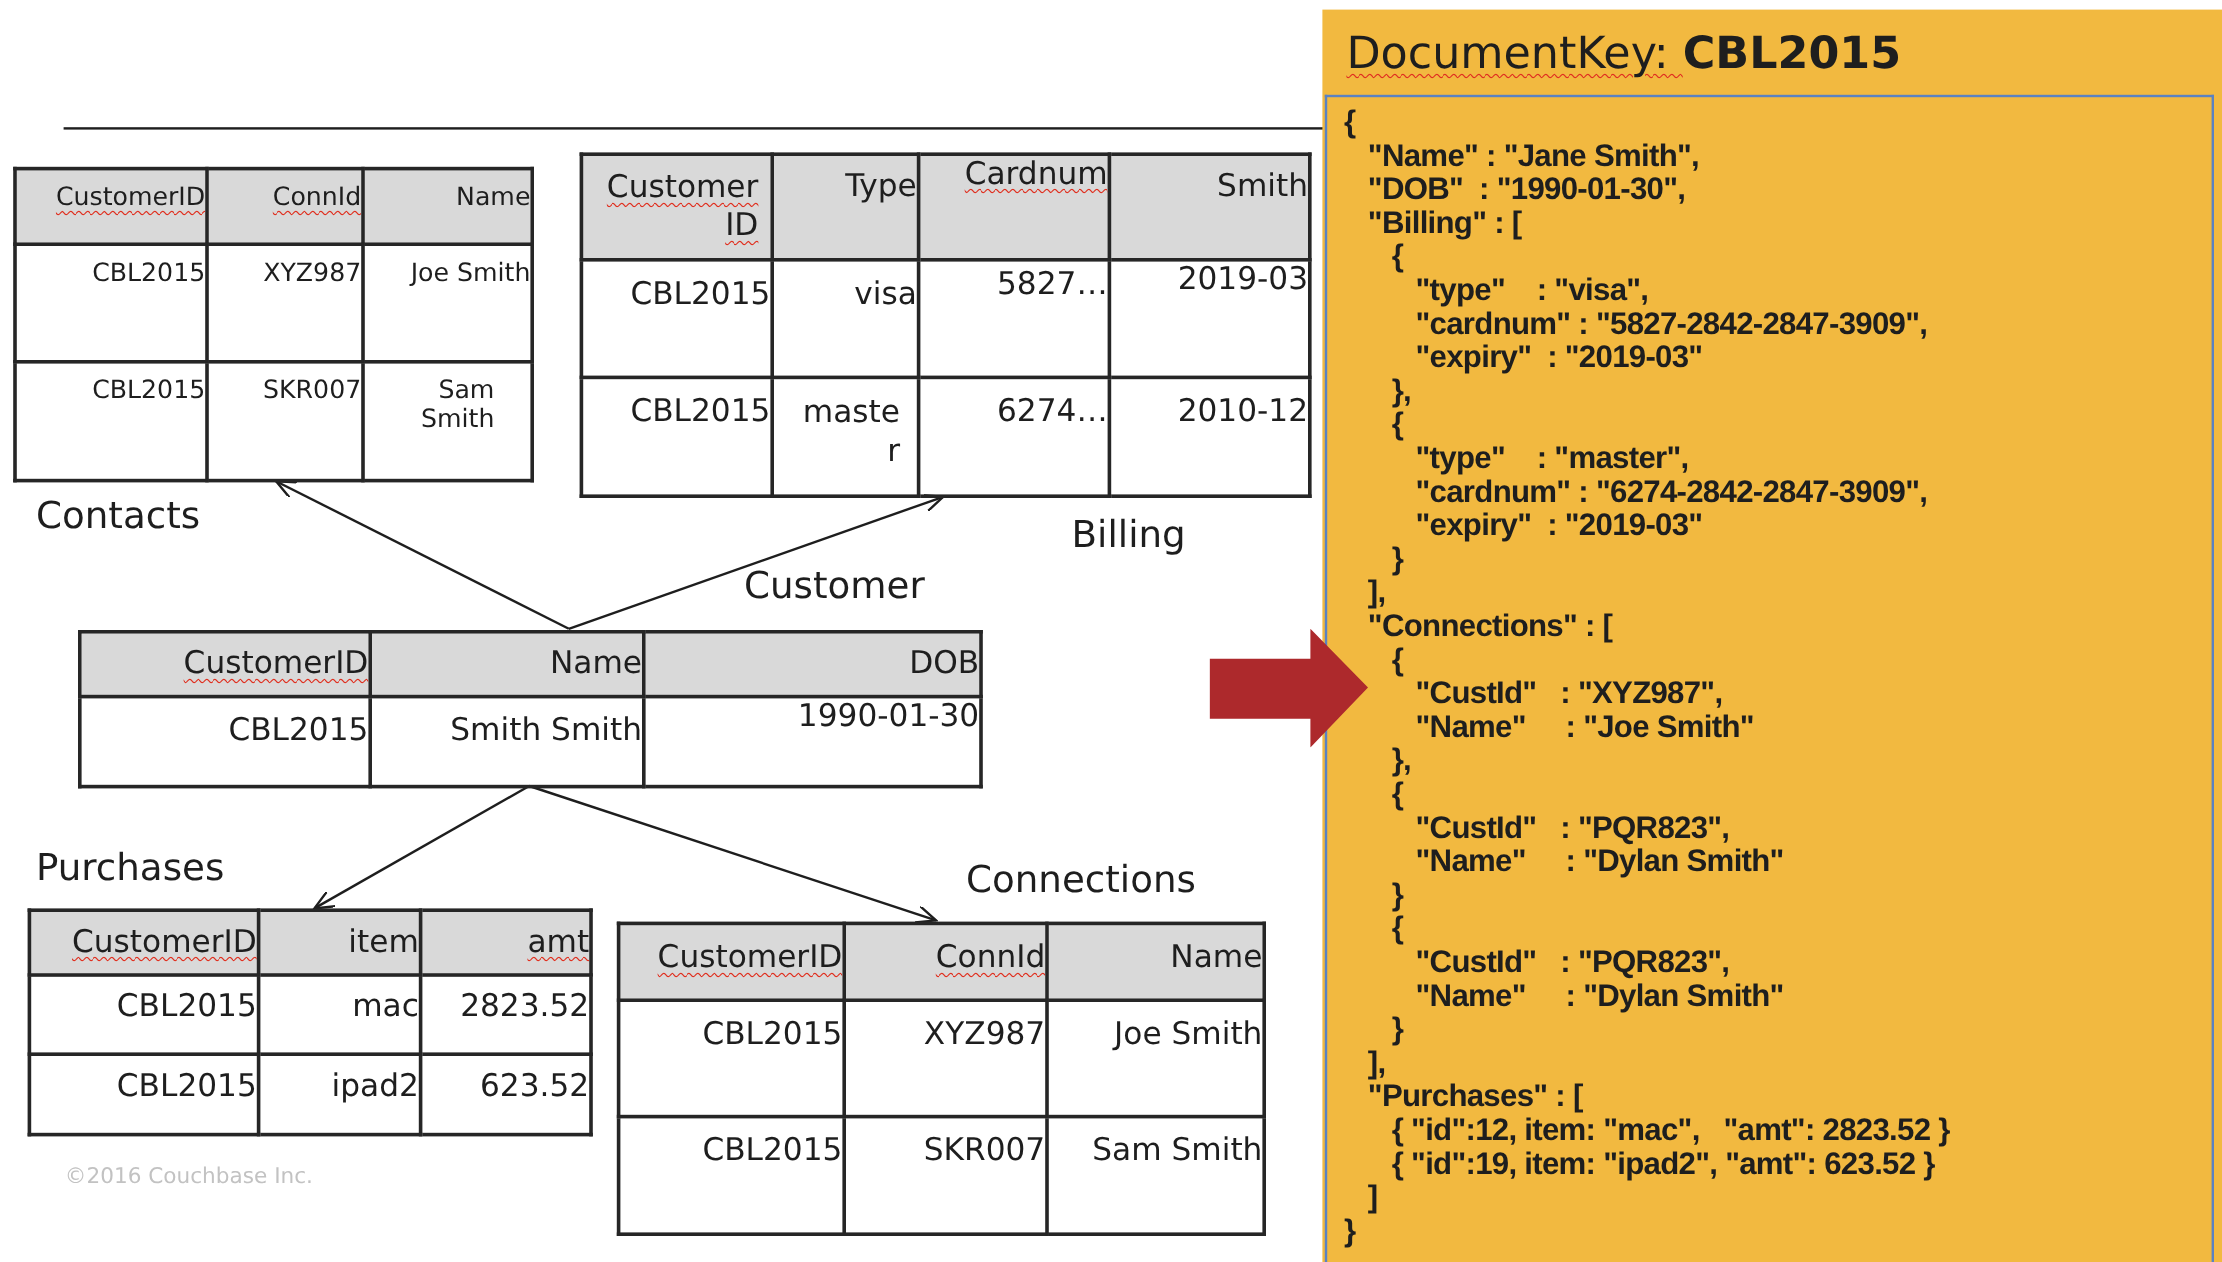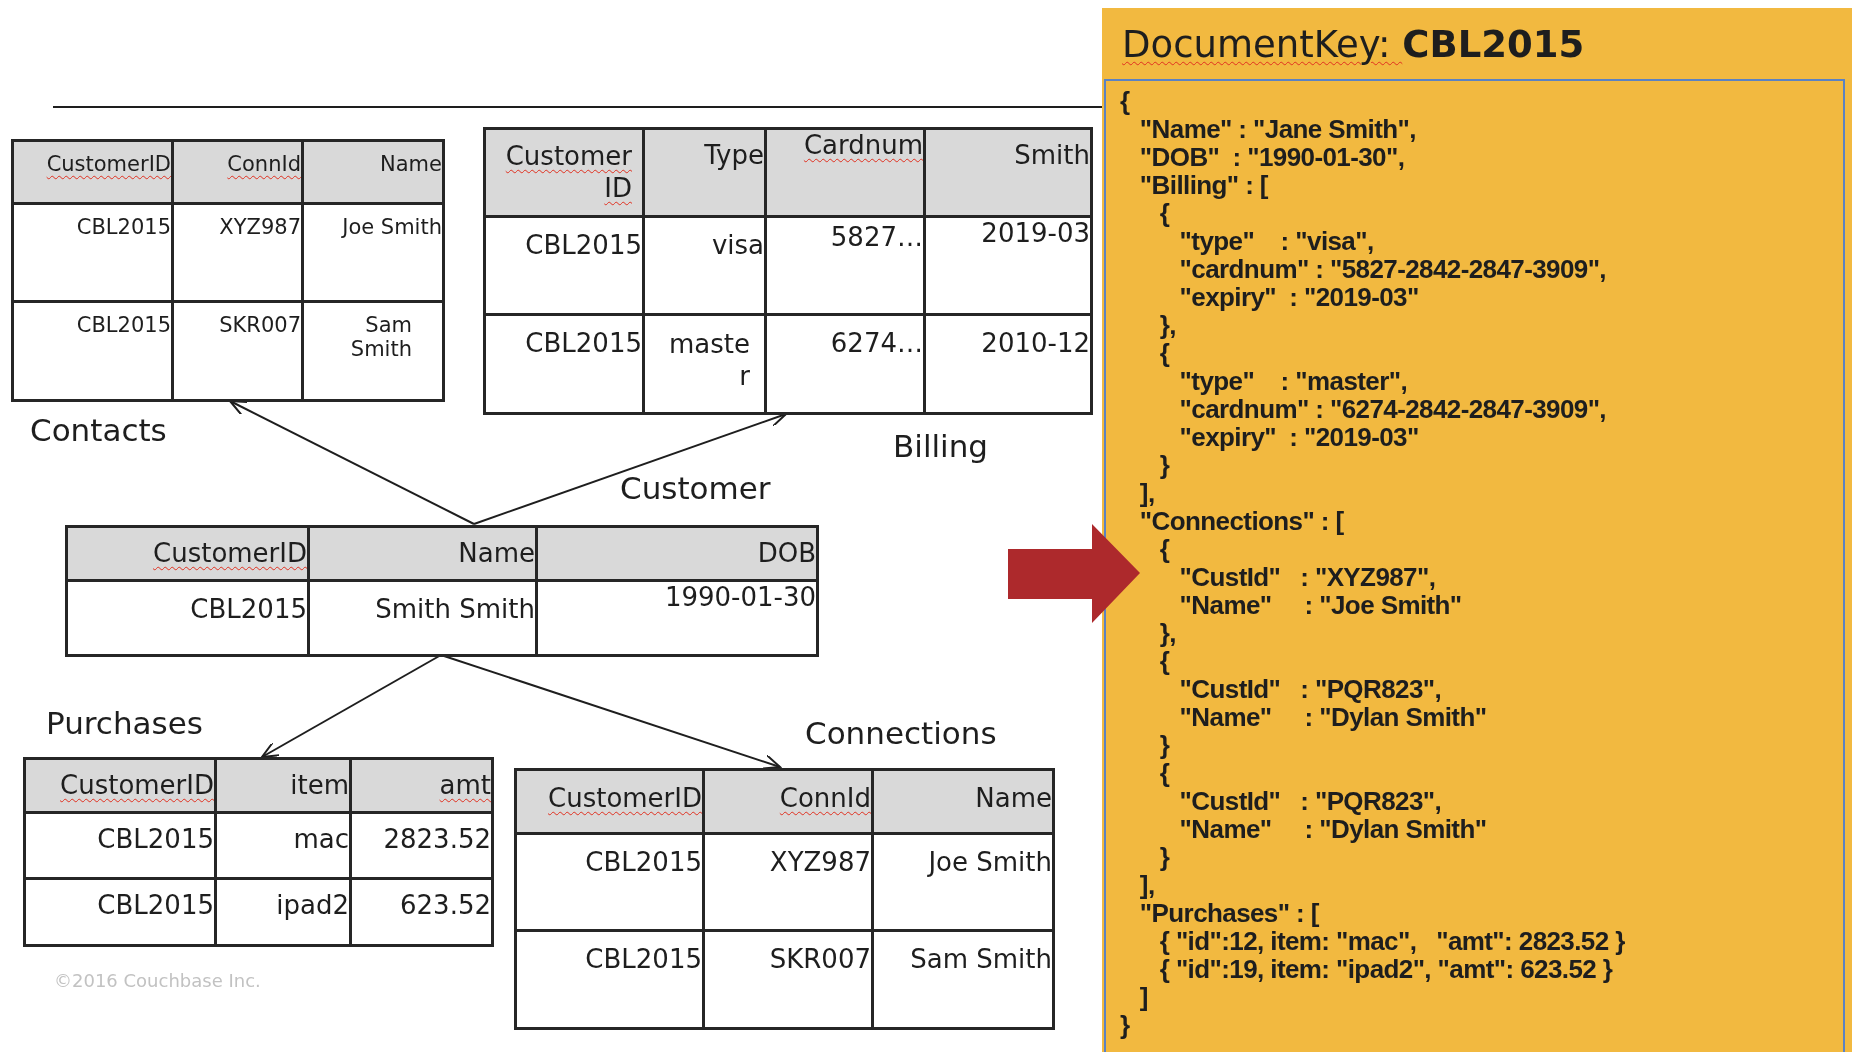--- a/index.html
+++ b/index.html
@@ -112,21 +112,21 @@
     <th style="padding-top:10px">DOB</th>
   </tr>
   <tr style="height:75px">
     <td style="padding-top:12px">CBL2015</td>
     <td style="padding-top:12px">Smith Smith</td>
     <td style="">1990-01-30</td>
   </tr>
 </tbody>
   </table>
 
-<div class="label" style="left:46px; top:705px;">Purchases</div>
+<div class="label" style="left:30px; top:705px;">Purchases</div>
 
 <table class="rel" style="left:23px; top:757px; width:468px; font-size:26px;">
   <colgroup>
       <col style="width:191px">
       <col style="width:135px">
       <col style="width:142px">
     </colgroup>
   <tbody>
       <tr style="height:54px">
     <th style="padding-top:10px"><span class="squig">CustomerID</span></th>

